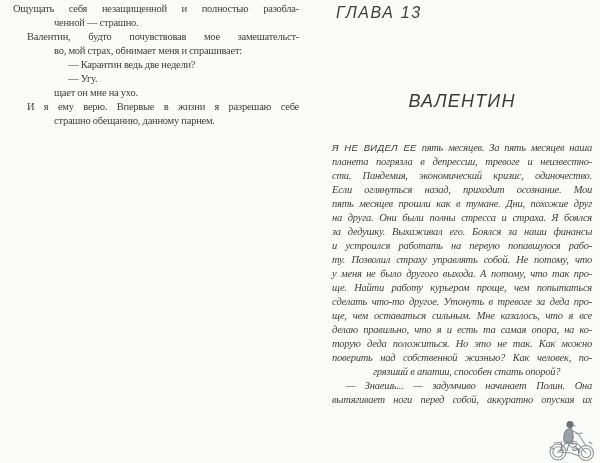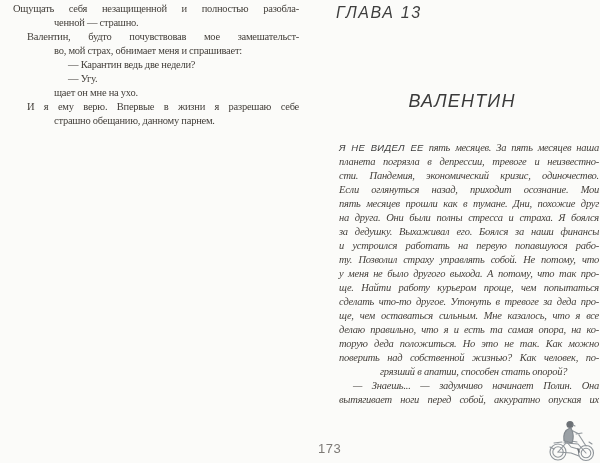--- a/index.html
+++ b/index.html
@@ -21,41 +21,41 @@
     position:absolute;top:4px;left:4px;
     font-family:"Liberation Sans", sans-serif;
     font-size:16px;letter-spacing:1.6px;color:#3e3e3e;font-weight:400;
   }
   .chapter-title{
     position:absolute;top:65px;left:0;width:100%;text-align:center;
     font-family:"Liberation Sans", sans-serif;
     font-size:18px;letter-spacing:1.2px;color:#3a3a3a;font-weight:400;margin-top:26px;
   }
   .body-text{
-    position:absolute;top:141px;left:0;width:100%;margin-left:7px;
+    position:absolute;top:141px;left:0;width:100%;
   }
   
   .line{
     font-family:"Liberation Serif", serif;
     font-size:10.5px;line-height:14px;
     letter-spacing:-0.25px;
     color:#433f3a;
     text-align:justify;text-align-last:justify;
     white-space:nowrap;
   }
   .line.last{text-align-last:left;padding-left:41px;}
   .line.indent{text-indent:14px;}
   .lead{
     font-family:"Liberation Sans", sans-serif;
     font-size:9.5px;letter-spacing:0.3px;color:#3c3c3c;
   }
   .page-number{
-    position:absolute;top:441px;left:318px;width:260px;text-align:left;
+    position:absolute;top:441px;left:318px;width:260px;text-align:right;
     font-family:"Liberation Sans", sans-serif;
-    font-size:13px;color:#7d7a76;letter-spacing:0.5px;
+    font-size:11px;color:#7d7a76;letter-spacing:0.5px;
   }
   .illustration{
     position:absolute;right:3px;bottom:1px;width:52px;height:46px;
   }
 </style>
 </head>
 <body>
 
 <div class="page-spread">
 

